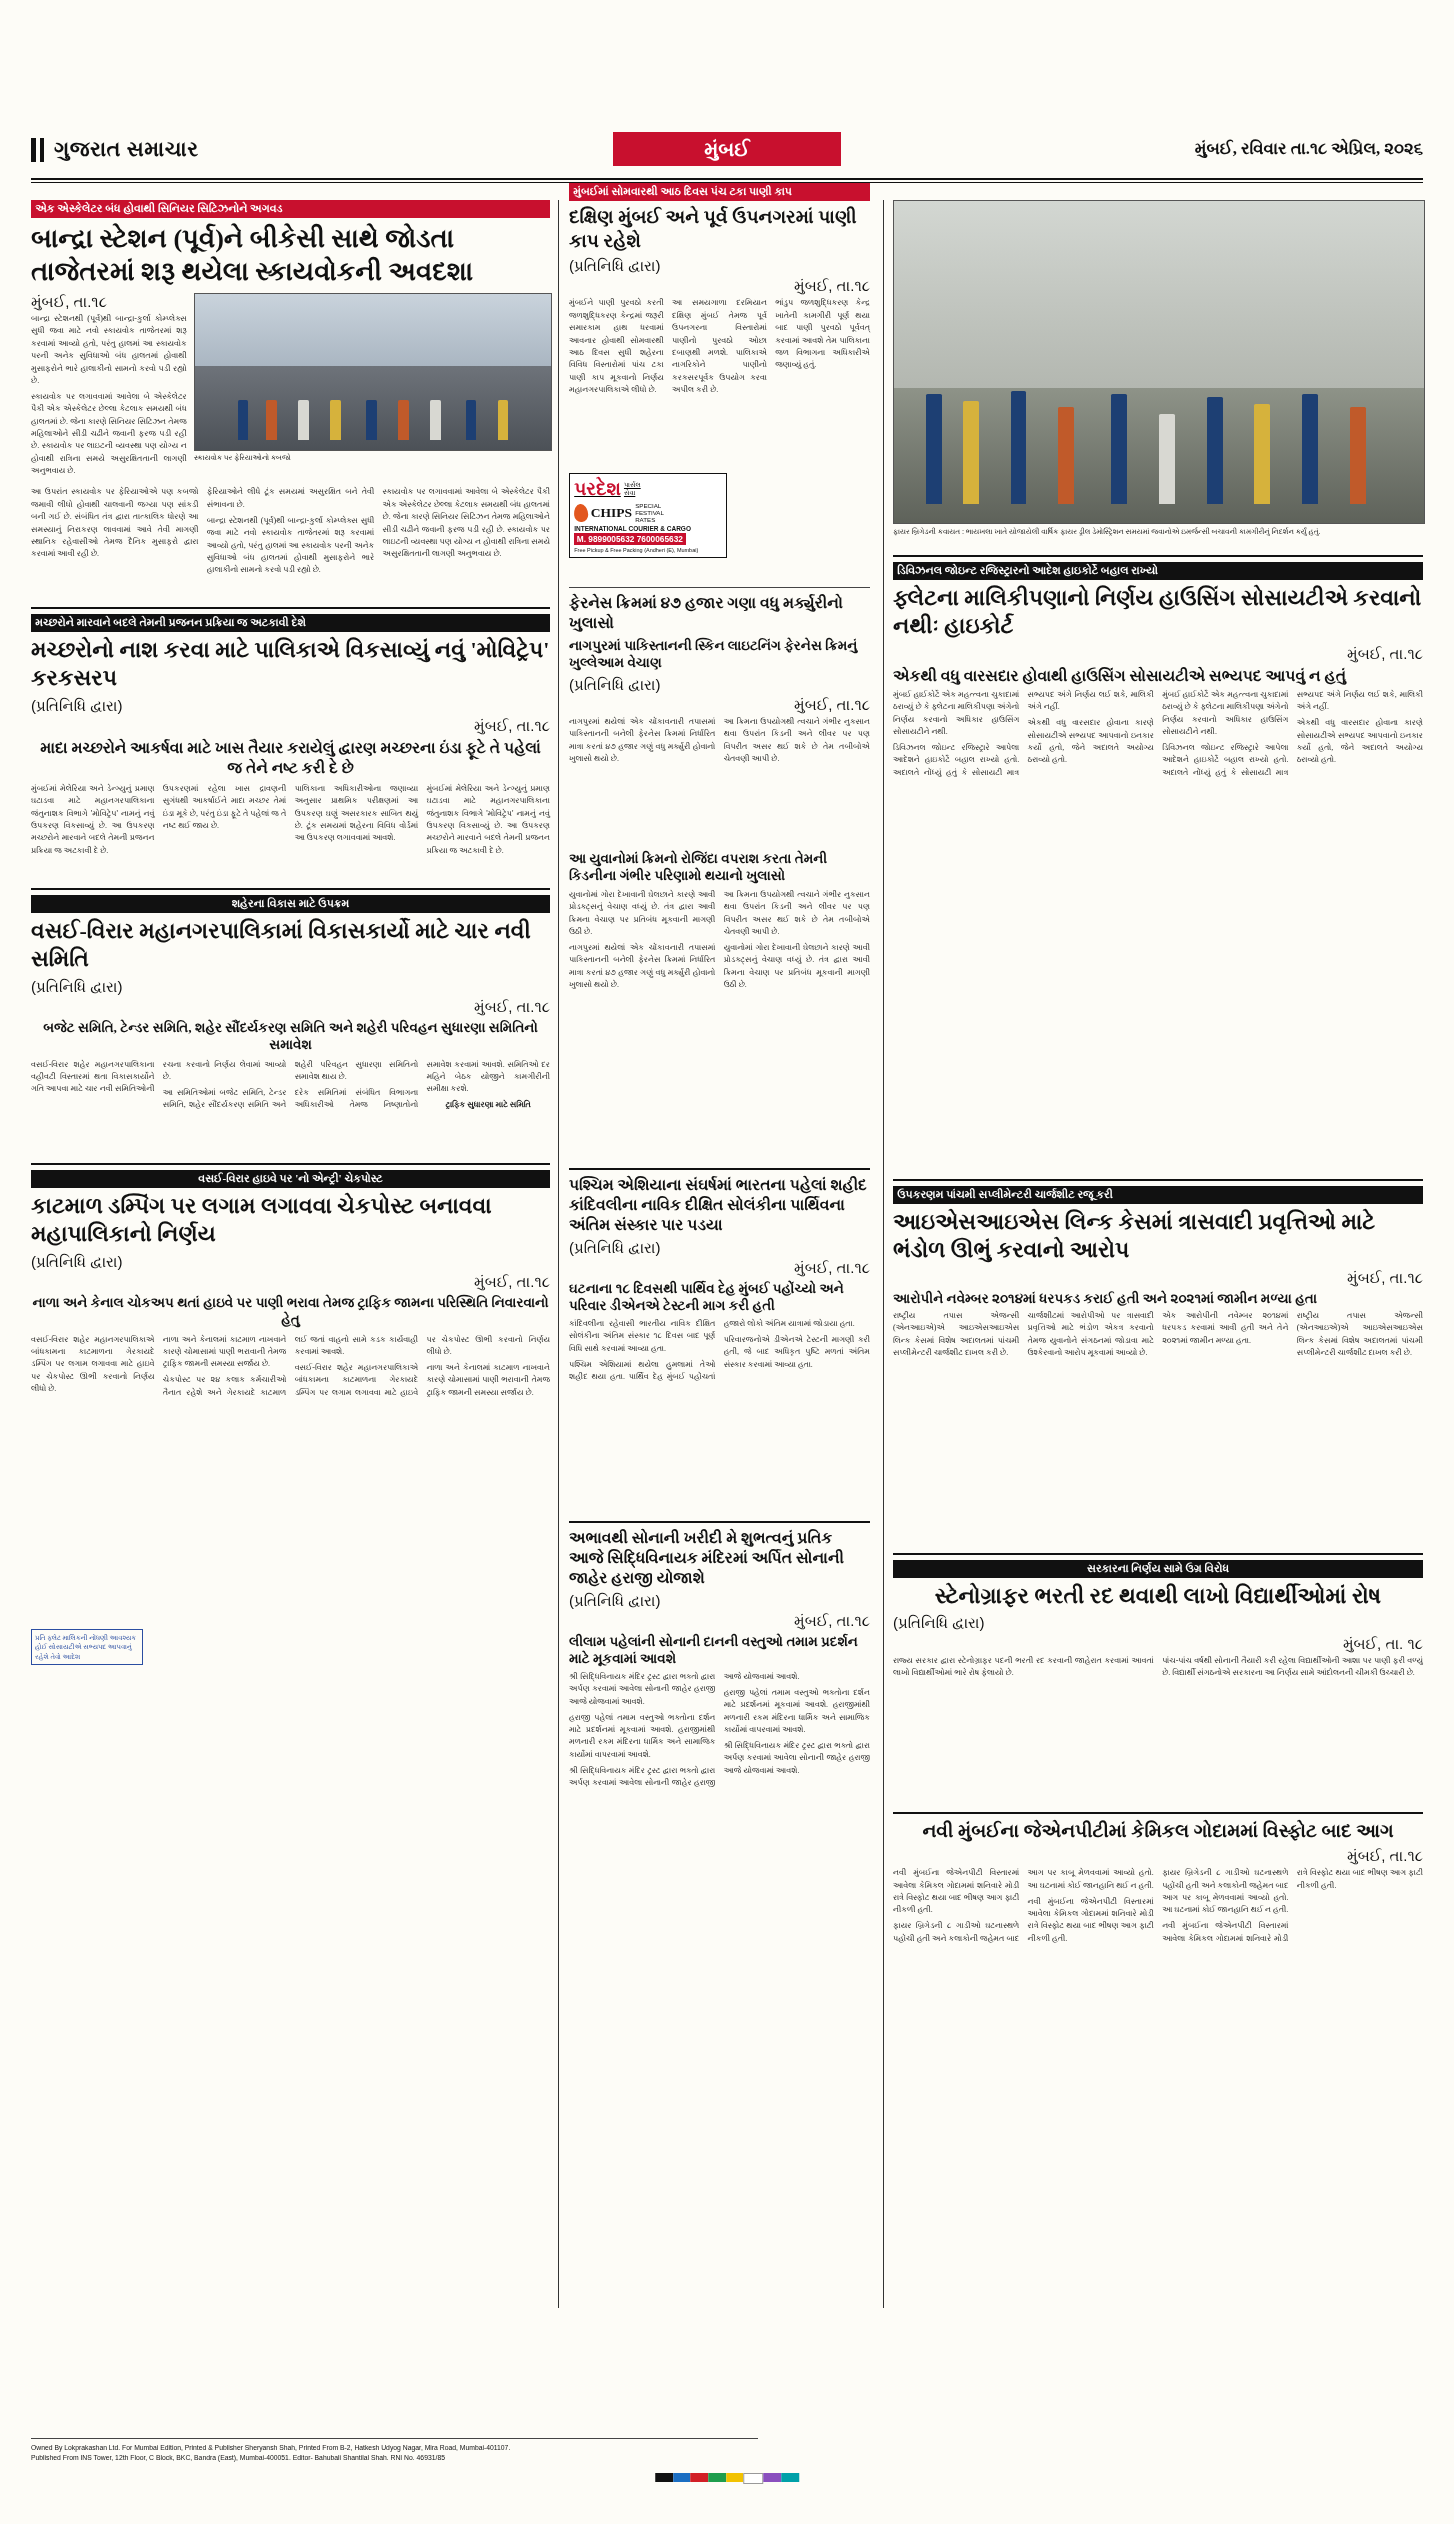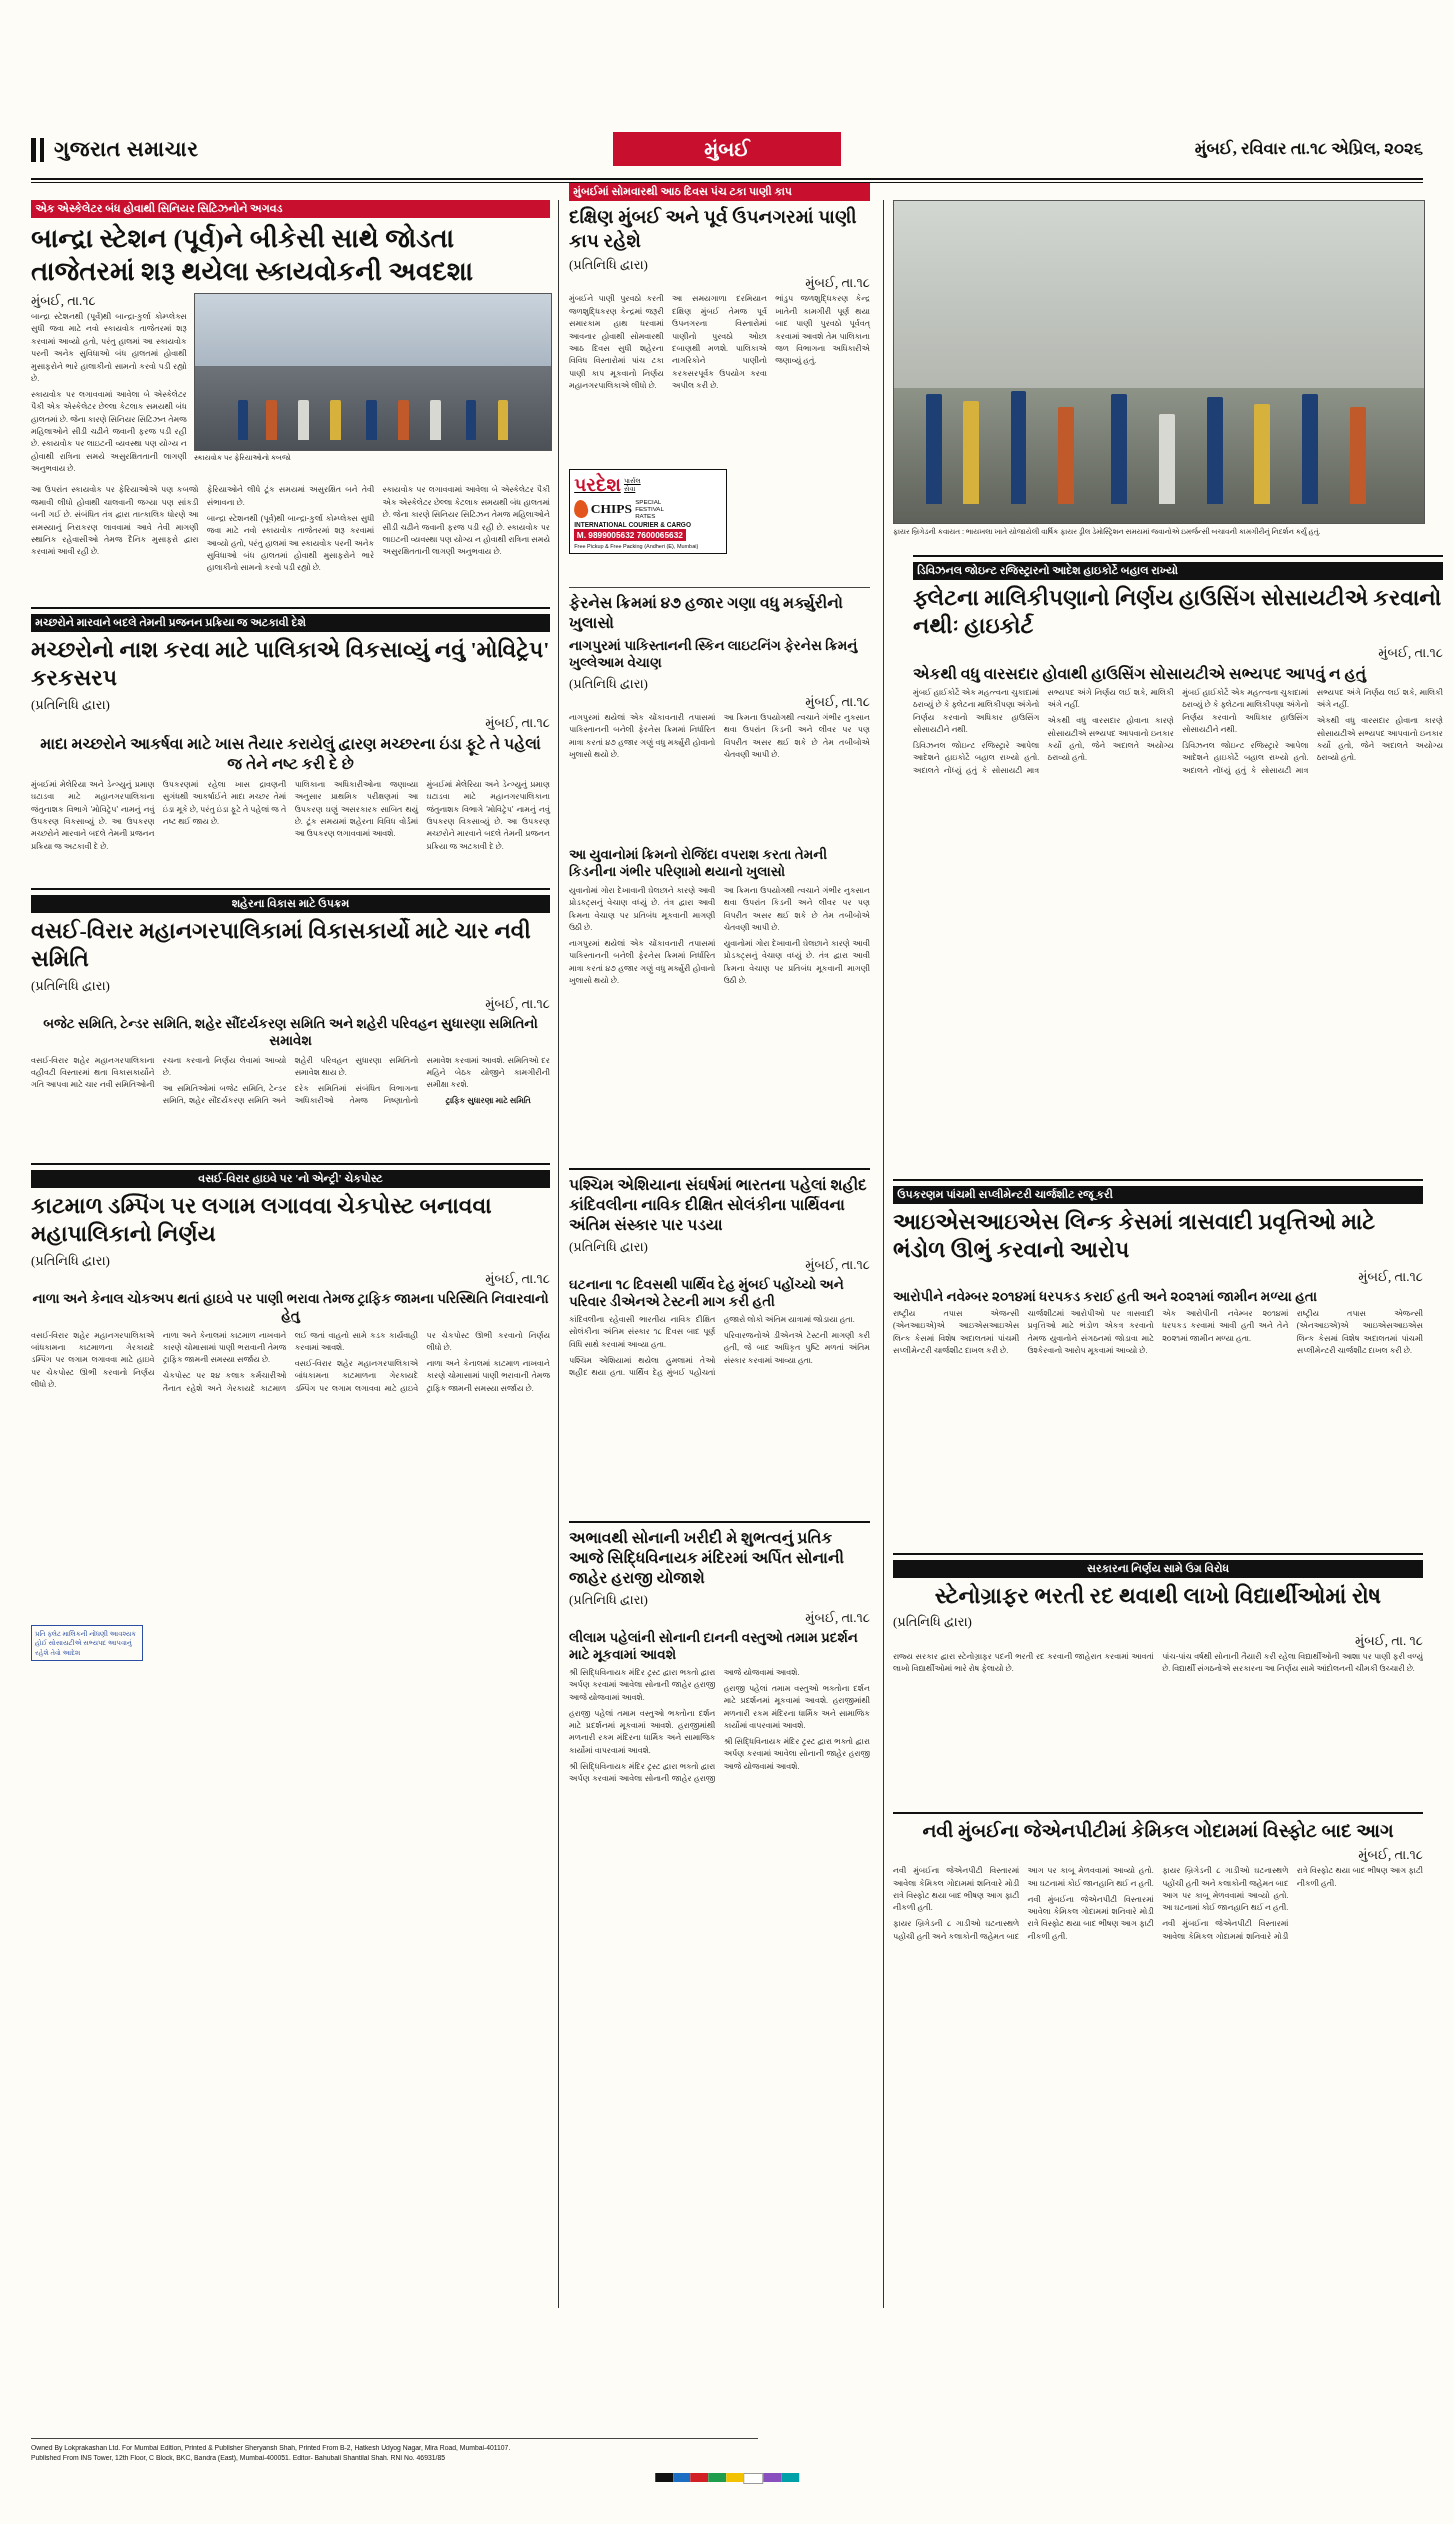--- a/index.html
+++ b/index.html
@@ -30,21 +30,21 @@
   .kicker.black{background:#111;}
   .kicker.center{text-align:center;}
   .headline{
      font-family:"Liberation Serif",serif;font-weight:bold;color:#111;line-height:1.28;margin-bottom:4.2px;
   }
   .h-xl{font-size:26px;}
   .h-lg{font-size:22px;}
   .h-md{font-size:18.7px;}
   .h-sm{font-size:15.6px;}
   .h-xs{font-size:13.5px;}
-  .byline{font-family:Liberation Serif, serif;font-size:13px;color:#111;margin-bottom:2.1px;}
+  .byline{font-family:Liberation Sans, sans-serif;font-size:15px;color:#111;margin-bottom:2.1px;}
   .body{
      font-family:"Liberation Serif",serif;font-size:8px;line-height:1.55;color:#1a1a1a;text-align:justify;
      column-gap:8.3px;
   }
   .body p{margin:0 0 3.6px 0;}
   .hr{height:1.6px;background:#111;margin:5.2px 0;}
   .hr.thin{height:0.5px;background:#444;}
   .vr{position:absolute;width:0.5px;background:#333;}
   .photo{
      background:#8a9099;position:relative;overflow:hidden;border:0.5px solid #555;
@@ -272,21 +272,21 @@
       <div class="fig b" style="left:41%;height:34%"></div>
       <div class="fig w" style="left:50%;height:28%"></div>
       <div class="fig b" style="left:59%;height:33%"></div>
       <div class="fig y" style="left:68%;height:31%"></div>
       <div class="fig b" style="left:77%;height:34%"></div>
       <div class="fig o" style="left:86%;height:30%"></div>
     </div>
     <div class="caption">ફાયર બ્રિગેડની કવાયત : ભાયખલા ખાતે યોજાયેલી વાર્ષિક ફાયર ડ્રીલ ડેમોસ્ટ્રિેશન સમયમાં જવાનોએ ઇમર્જન્સી બચાવની કામગીરીનું નિદર્શન કર્યું હતું.</div>
   </div>
 
-  <div class="col" style="left:913px;top:550px;width:530px;">
+  <div class="col" style="left:893px;top:550px;width:530px;">
     <div class="hr"></div>
     <div class="kicker black">ડિવિઝનલ જોઇન્ટ રજિસ્ટ્રારનો આદેશ હાઇકોર્ટે બહાલ રાખ્યો</div>
     <div class="headline h-lg">ફ્લેટના માલિકીપણાનો નિર્ણય હાઉસિંગ સોસાયટીએ કરવાનો નથીઃ હાઇકોર્ટ</div>
     <div class="byline" style="text-align:right;">મુંબઈ, તા.૧૮</div>
     <div class="headline h-sm" style="margin:3.1px 0;">એકથી વધુ વારસદાર હોવાથી હાઉસિંગ સોસાયટીએ સભ્યપદ આપવું ન હતું</div>
     <div class="body" style="column-count:4;height:395px;">
       <p>મુંબઈ હાઈકોર્ટે એક મહત્ત્વના ચુકાદામાં ઠરાવ્યું છે કે ફ્લેટના માલિકીપણા અંગેનો નિર્ણય કરવાનો અધિકાર હાઉસિંગ સોસાયટીને નથી.</p>
       <p>ડિવિઝનલ જોઇન્ટ રજિસ્ટ્રારે આપેલા આદેશને હાઇકોર્ટે બહાલ રાખ્યો હતો. અદાલતે નોંધ્યું હતું કે સોસાયટી માત્ર સભ્યપદ અંગે નિર્ણય લઈ શકે, માલિકી અંગે નહીં.</p>
       <p>એકથી વધુ વારસદાર હોવાના કારણે સોસાયટીએ સભ્યપદ આપવાનો ઇનકાર કર્યો હતો, જેને અદાલતે અયોગ્ય ઠરાવ્યો હતો.</p>
       <p>મુંબઈ હાઈકોર્ટે એક મહત્ત્વના ચુકાદામાં ઠરાવ્યું છે કે ફ્લેટના માલિકીપણા અંગેનો નિર્ણય કરવાનો અધિકાર હાઉસિંગ સોસાયટીને નથી.</p>

